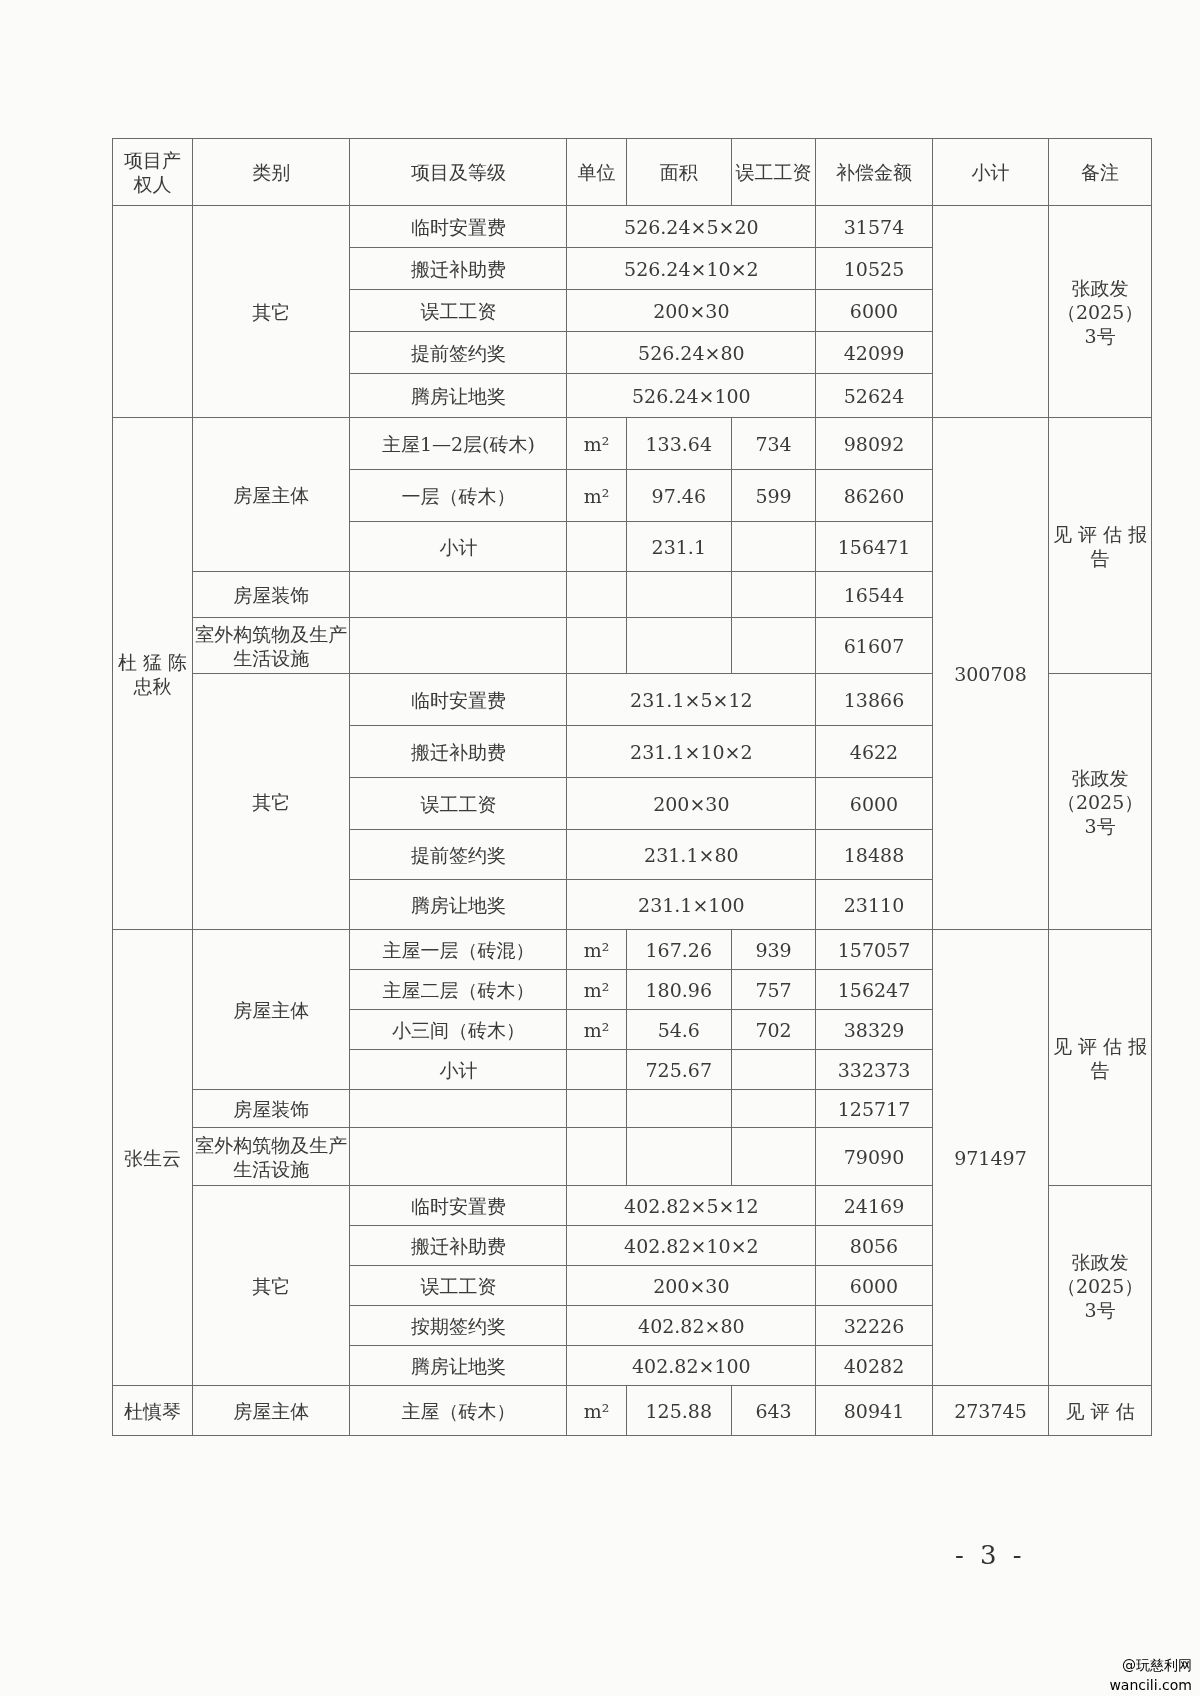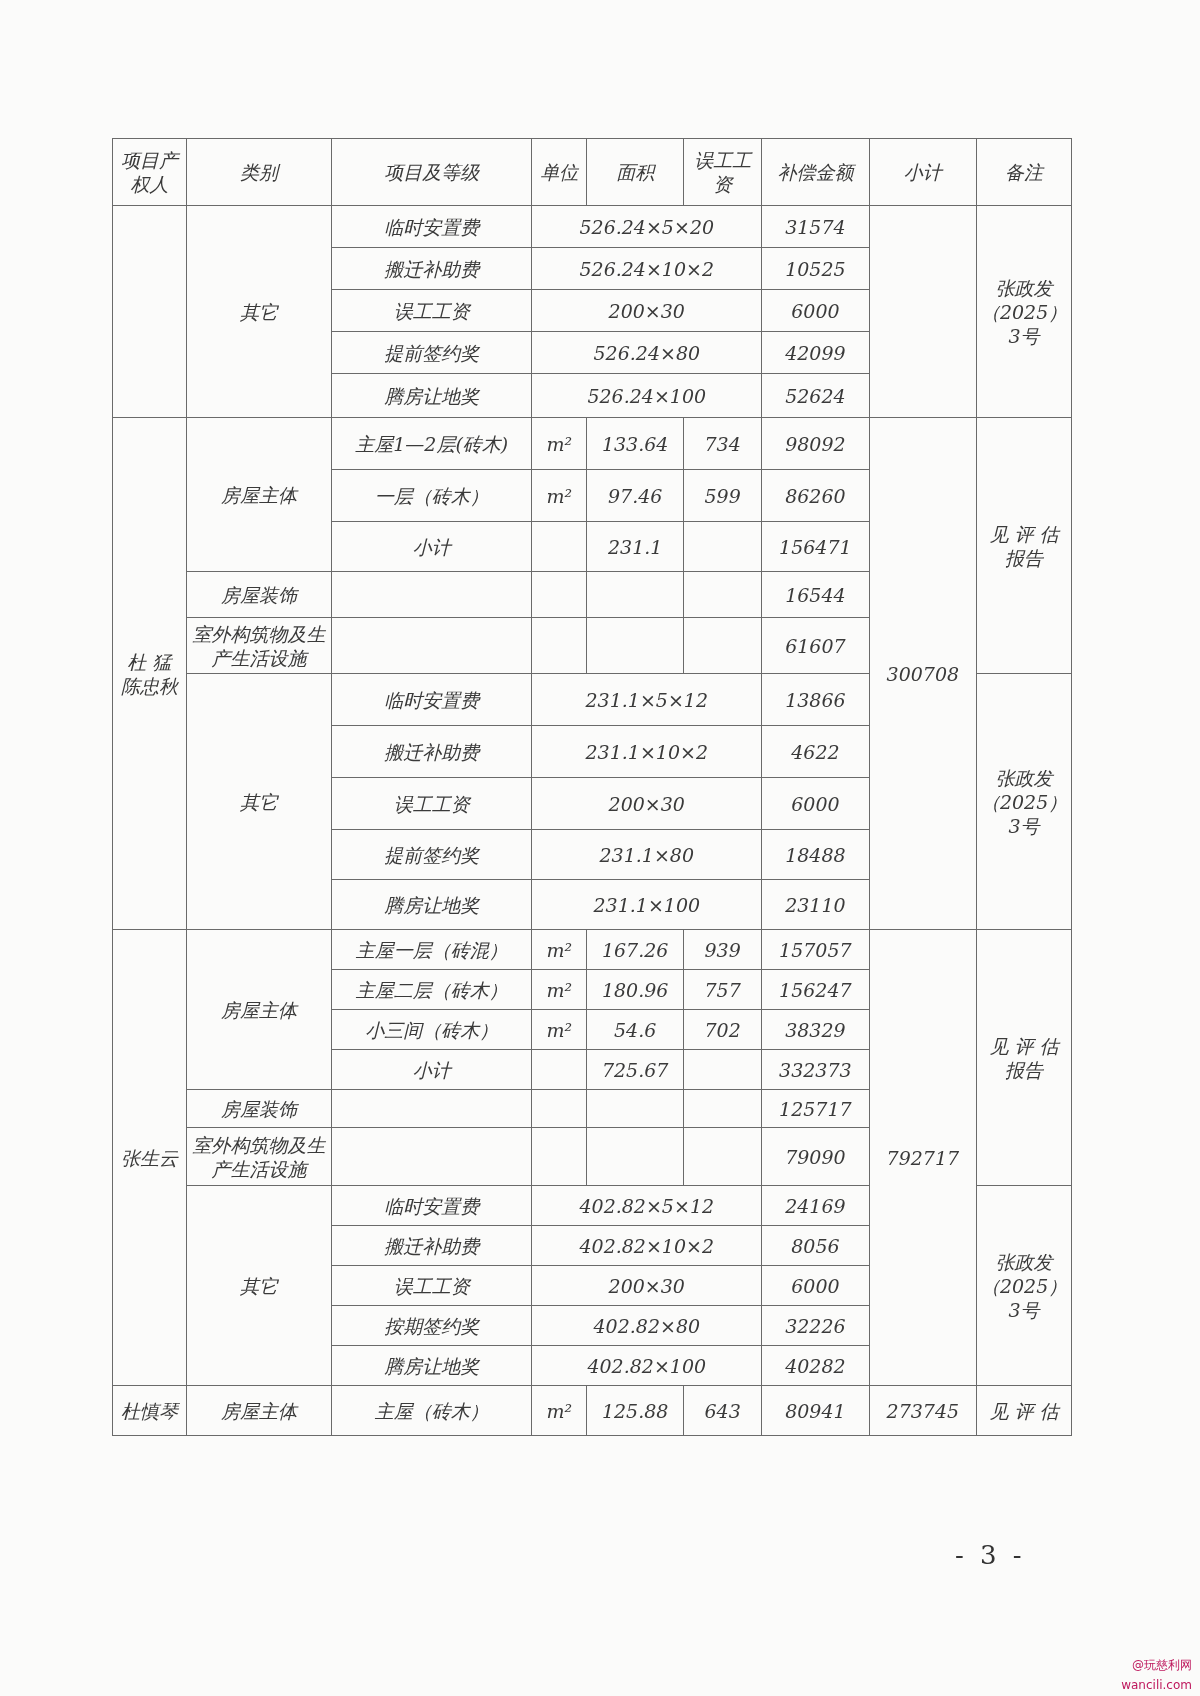--- a/index.html
+++ b/index.html
@@ -1,23 +1,23 @@
 <!DOCTYPE html>
 <html><head>
 <meta charset="utf-8">
 <style>
   html, body { margin:0; padding:0; }
   body { width:1200px; height:1696px; background:#fbfbfa; position:relative; overflow:hidden;
          font-family:"DejaVu Serif", "Liberation Serif", serif; color:#3a3a3a; }
-  table.main { position:absolute; left:112px; top:138px; width:960px; border-collapse:collapse; table-layout:fixed;font-style:italic; }
+  table.main { position:absolute; left:112px; top:138px; width:1040px; border-collapse:collapse; table-layout:fixed; }
   table.main td { border:1.5px solid #6a6a6a; text-align:center; vertical-align:middle; font-size:19px; padding:0 2px; line-height:24px; }
   .hdr td { height:66px; }
   .small { font-size:17px; line-height:22px; }
   .pagenum { position:absolute; left:955px; top:1540px; font-size:26px; color:#333; letter-spacing:4px; }
-  .wm { position:absolute; right:8px; top:1655px; font-family:"DejaVu Sans", sans-serif; font-size:12px; color:#be185d; text-align:right; line-height:20px; }
+  .wm { position:absolute; right:8px; top:1655px; font-family:"DejaVu Sans", sans-serif; font-size:14px; color:#000000; text-align:right; line-height:20px; }
 </style>
 </head>
 <body>
 
 <table class="main">
   <colgroup>
     <col style="width:70px">
       <col style="width:138px">
       <col style="width:190px">
       <col style="width:52px">
@@ -140,21 +140,21 @@
   </tr>
 
   <tr style="height:40px">
     <td rowspan="11">张生云</td>
     <td rowspan="4">房屋主体</td>
     <td>主屋一层（砖混）</td>
     <td>m²</td>
     <td>167.26</td>
     <td>939</td>
     <td>157057</td>
-    <td rowspan="11">792717</td>
+    <td rowspan="11">971497</td>
     <td rowspan="6">见 评 估 报告</td>
   </tr>
   <tr style="height:40px">
     <td>主屋二层（砖木）</td>
     <td>m²</td>
     <td>180.96</td>
     <td>757</td>
     <td>156247</td>
   </tr>
   <tr style="height:40px">

